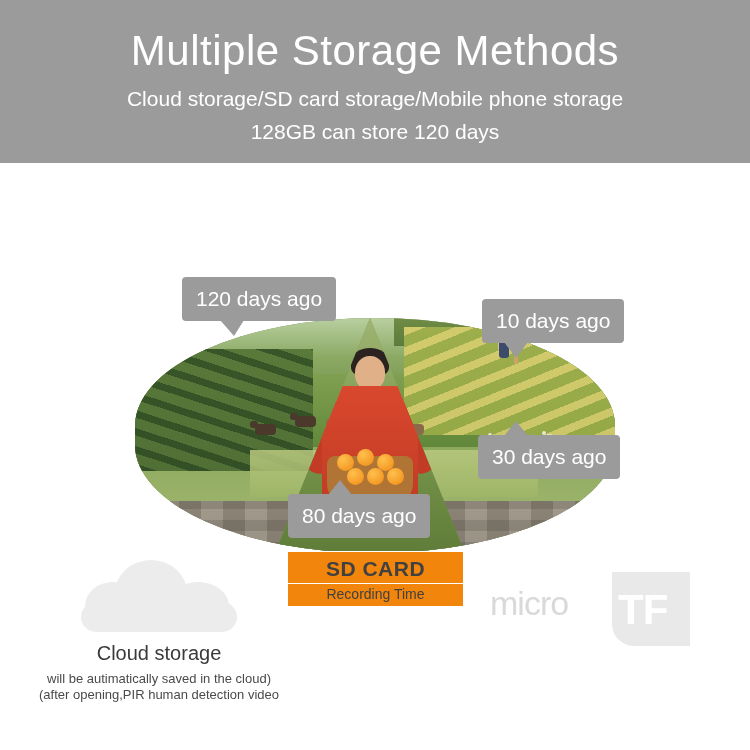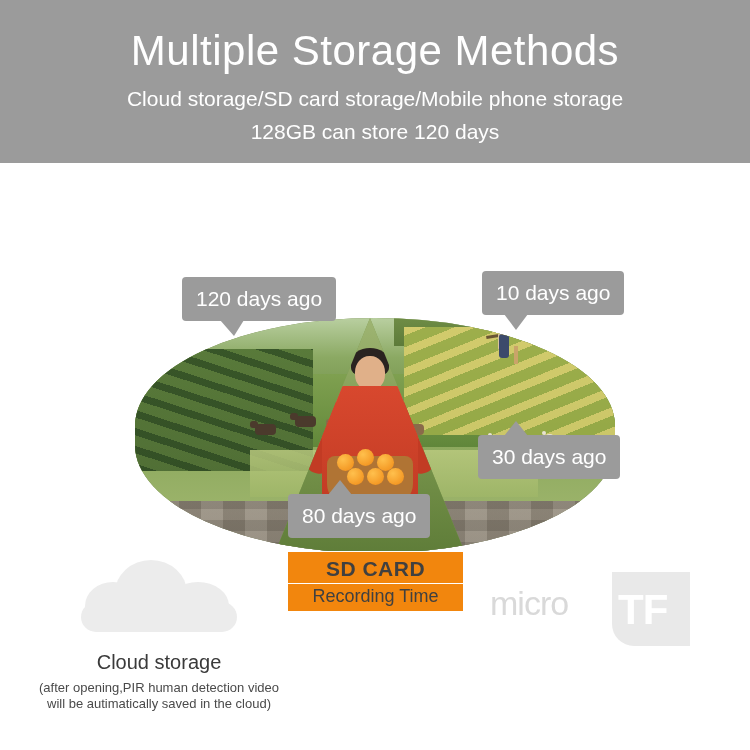--- a/index.html
+++ b/index.html
@@ -282,21 +282,21 @@
     position: absolute;
     width: 0; height: 0;
   }
   .b-120 { left: 182px; top: 277px; }
   .b-120 .tail {
     left: 38px; bottom: -15px;
     border-left: 14px solid transparent;
     border-right: 10px solid transparent;
     border-top: 16px solid #9b9b9b;
   }
-  .b-10 { left: 482px; top: 271px; }
+  .b-10 { left: 482px; top: 299px; }
   .b-10 .tail {
     left: 22px; bottom: -15px;
     border-left: 12px solid transparent;
     border-right: 12px solid transparent;
     border-top: 16px solid #9b9b9b;
   }
   .b-30 { left: 478px; top: 435px; }
   .b-30 .tail {
     left: 26px; top: -14px;
     border-left: 12px solid transparent;
@@ -330,21 +330,21 @@
     background: #ececec;
     border-radius: 50%;
   }
   .cloud-shape .c1 { left: 14px; top: 26px; width: 56px; height: 48px; }
   .cloud-shape .c2 { left: 44px; top: 4px; width: 72px; height: 66px; }
   .cloud-shape .c3 { left: 96px; top: 26px; width: 62px; height: 48px; }
   .cloud-shape .base { left: 10px; top: 46px; width: 156px; height: 30px; border-radius: 16px; }
   .cloud-label {
     font-size: 20px;
     color: #3a3a3a;
-    margin-top: 21px;
+    margin-top: 12px;
   }
   .cloud-note {
     font-size: 13px;
     color: #4a4a4a;
     line-height: 16px;
     margin-top: 6px;
   }
 
   
   .sd-table {
@@ -361,21 +361,21 @@
     text-align: center;
     padding: 2px 0;
   }
   .sd-head-1 {
     font-size: 21px;
     font-weight: 700;
     letter-spacing: .5px;
     padding-top: 5px !important;
   }
   .sd-head-2 {
-    font-size: 18px;
+    font-size: 14px;
     padding-bottom: 4px !important;
     border-top: none !important;
   }
   .sd-size {
     font-size: 20px;
     width: 76px;
     padding: 4px 0 !important;
   }
   .sd-time {
     font-size: 14px;
@@ -512,22 +512,22 @@
 
   <div class="cloud-wrap">
     <div class="cloud-shape">
       <span class="c1"></span>
       <span class="c2"></span>
       <span class="c3"></span>
       <span class="base"></span>
     </div>
     <div class="cloud-label">Cloud storage</div>
     <div class="cloud-note">
+      <div>will be autimatically saved in the cloud)</div>
       <div>(after opening,PIR human detection video</div>
-      <div>will be autimatically saved in the cloud)</div>
     </div>
   </div>
 
   <table class="sd-table">
     <tbody>
         <tr>
       <td class="sd-head-1" colspan="2">SD CARD</td>
     </tr>
     <tr>
       <td class="sd-head-2" colspan="2">Recording Time</td>

